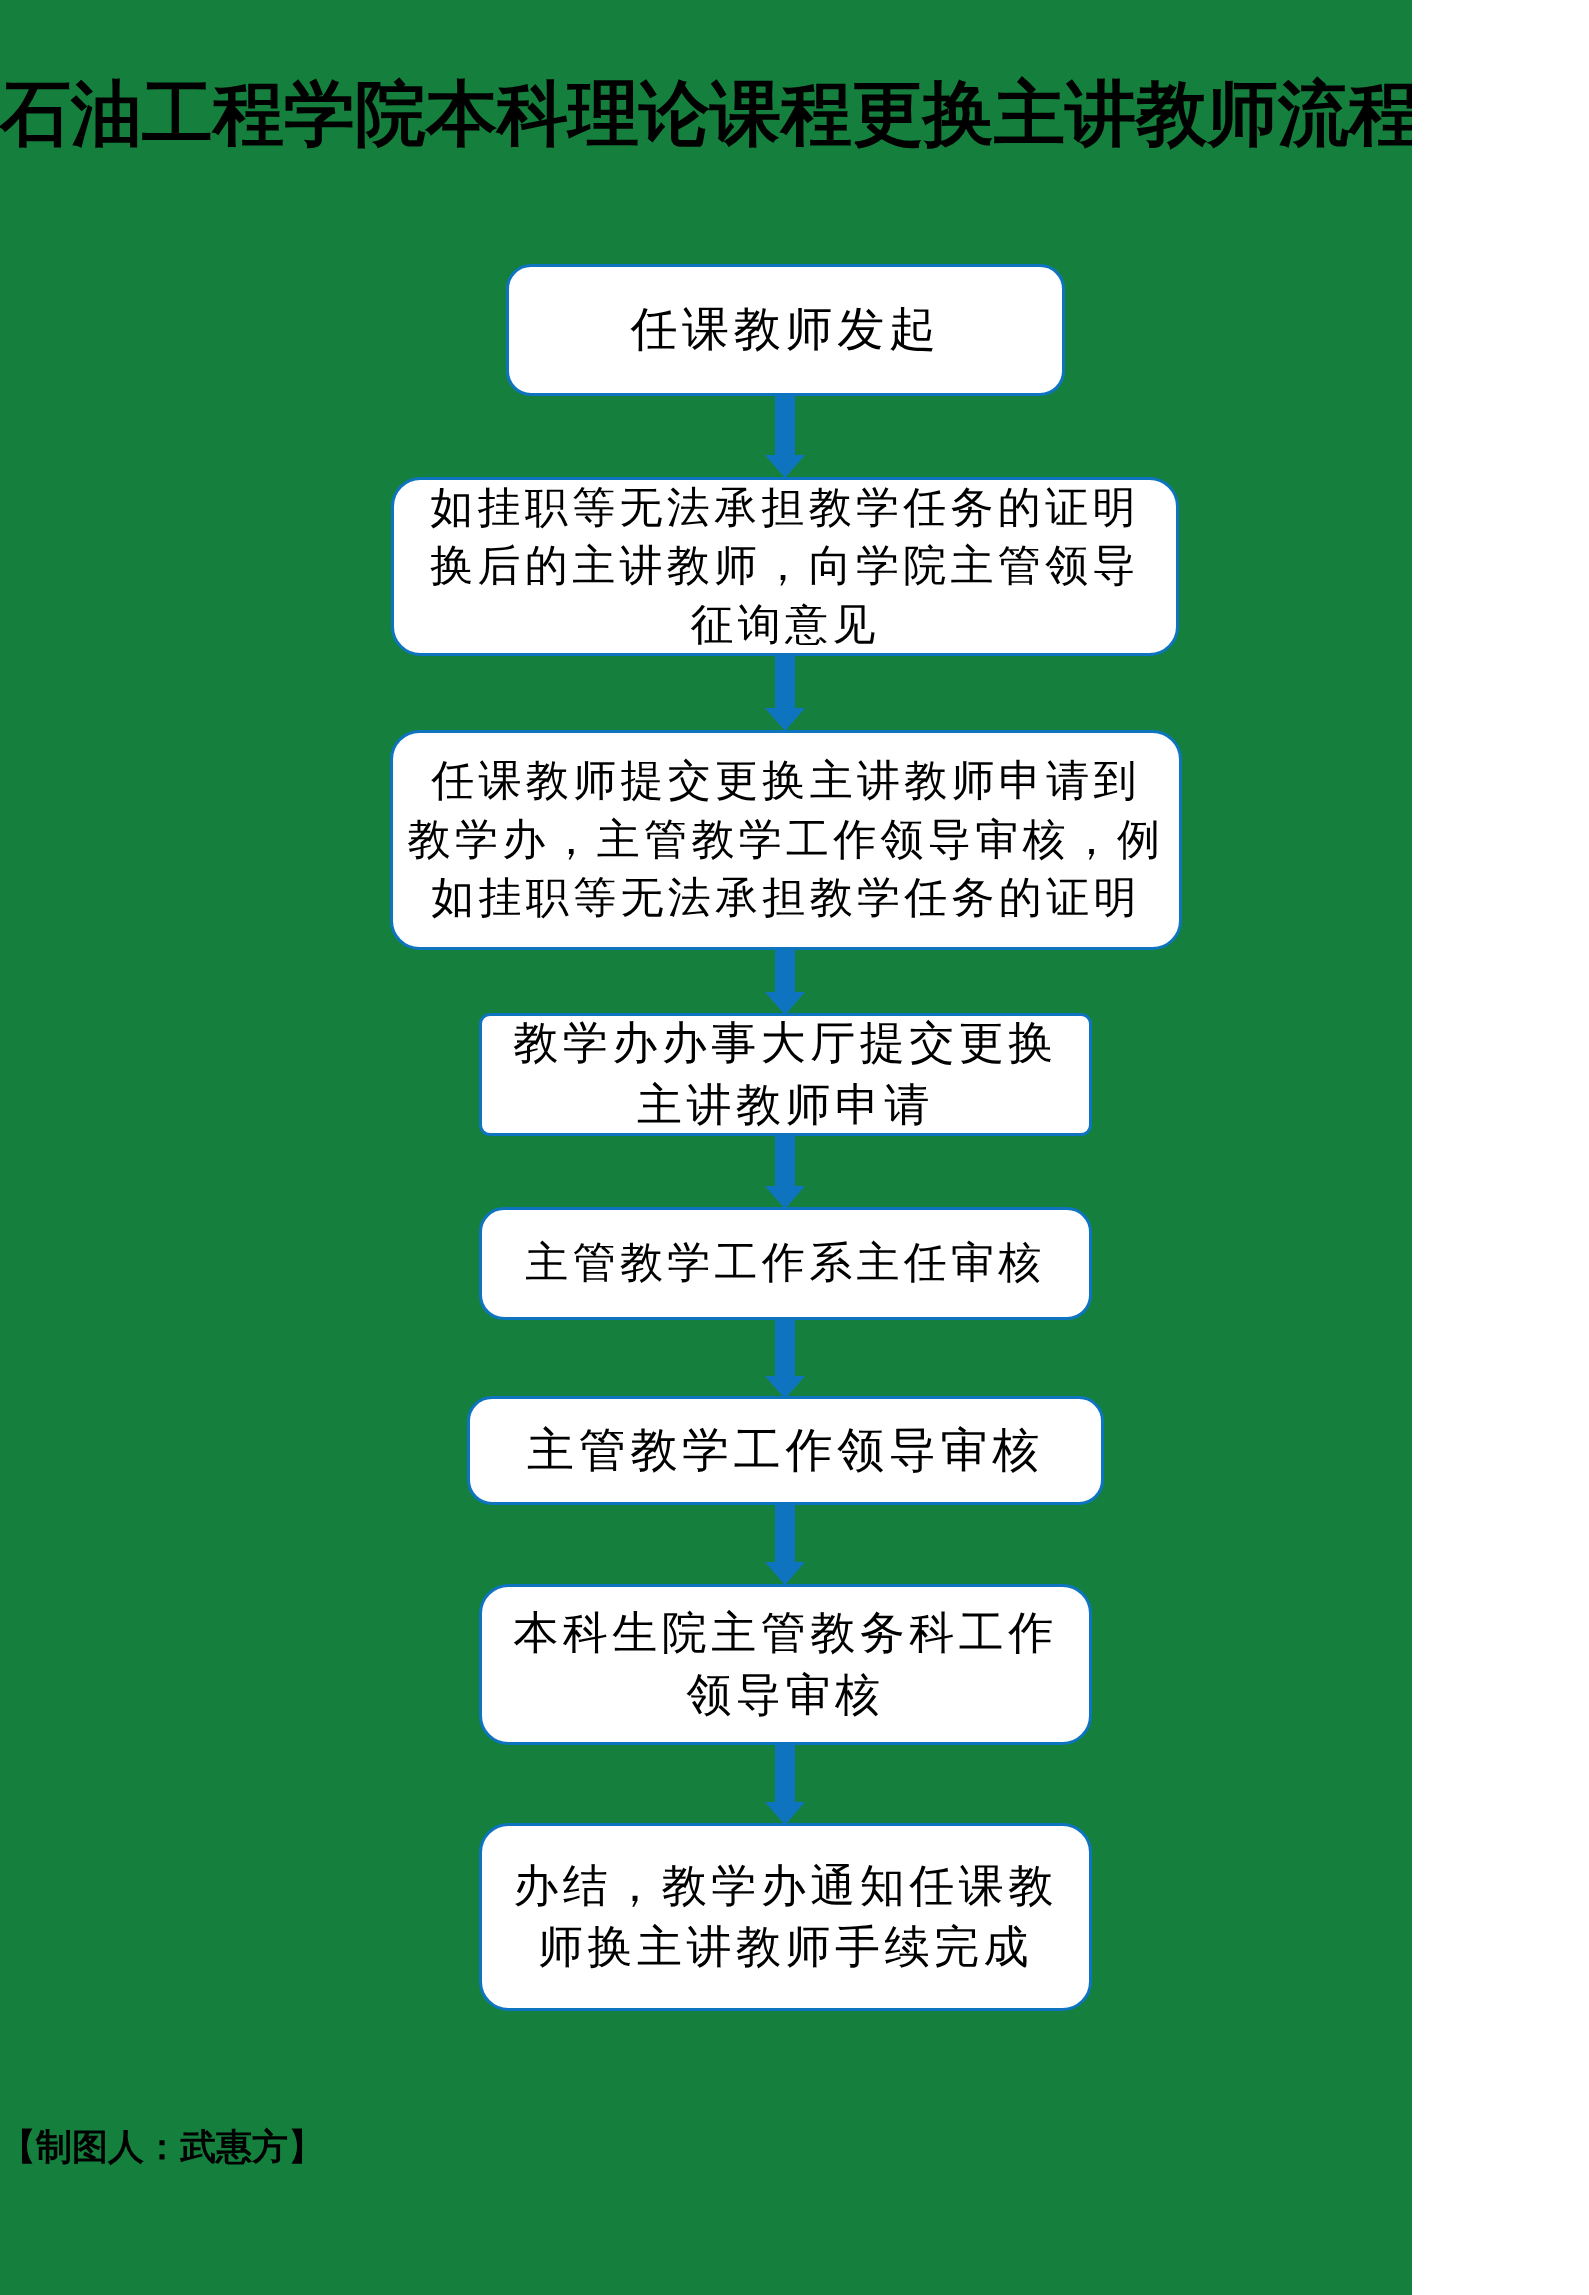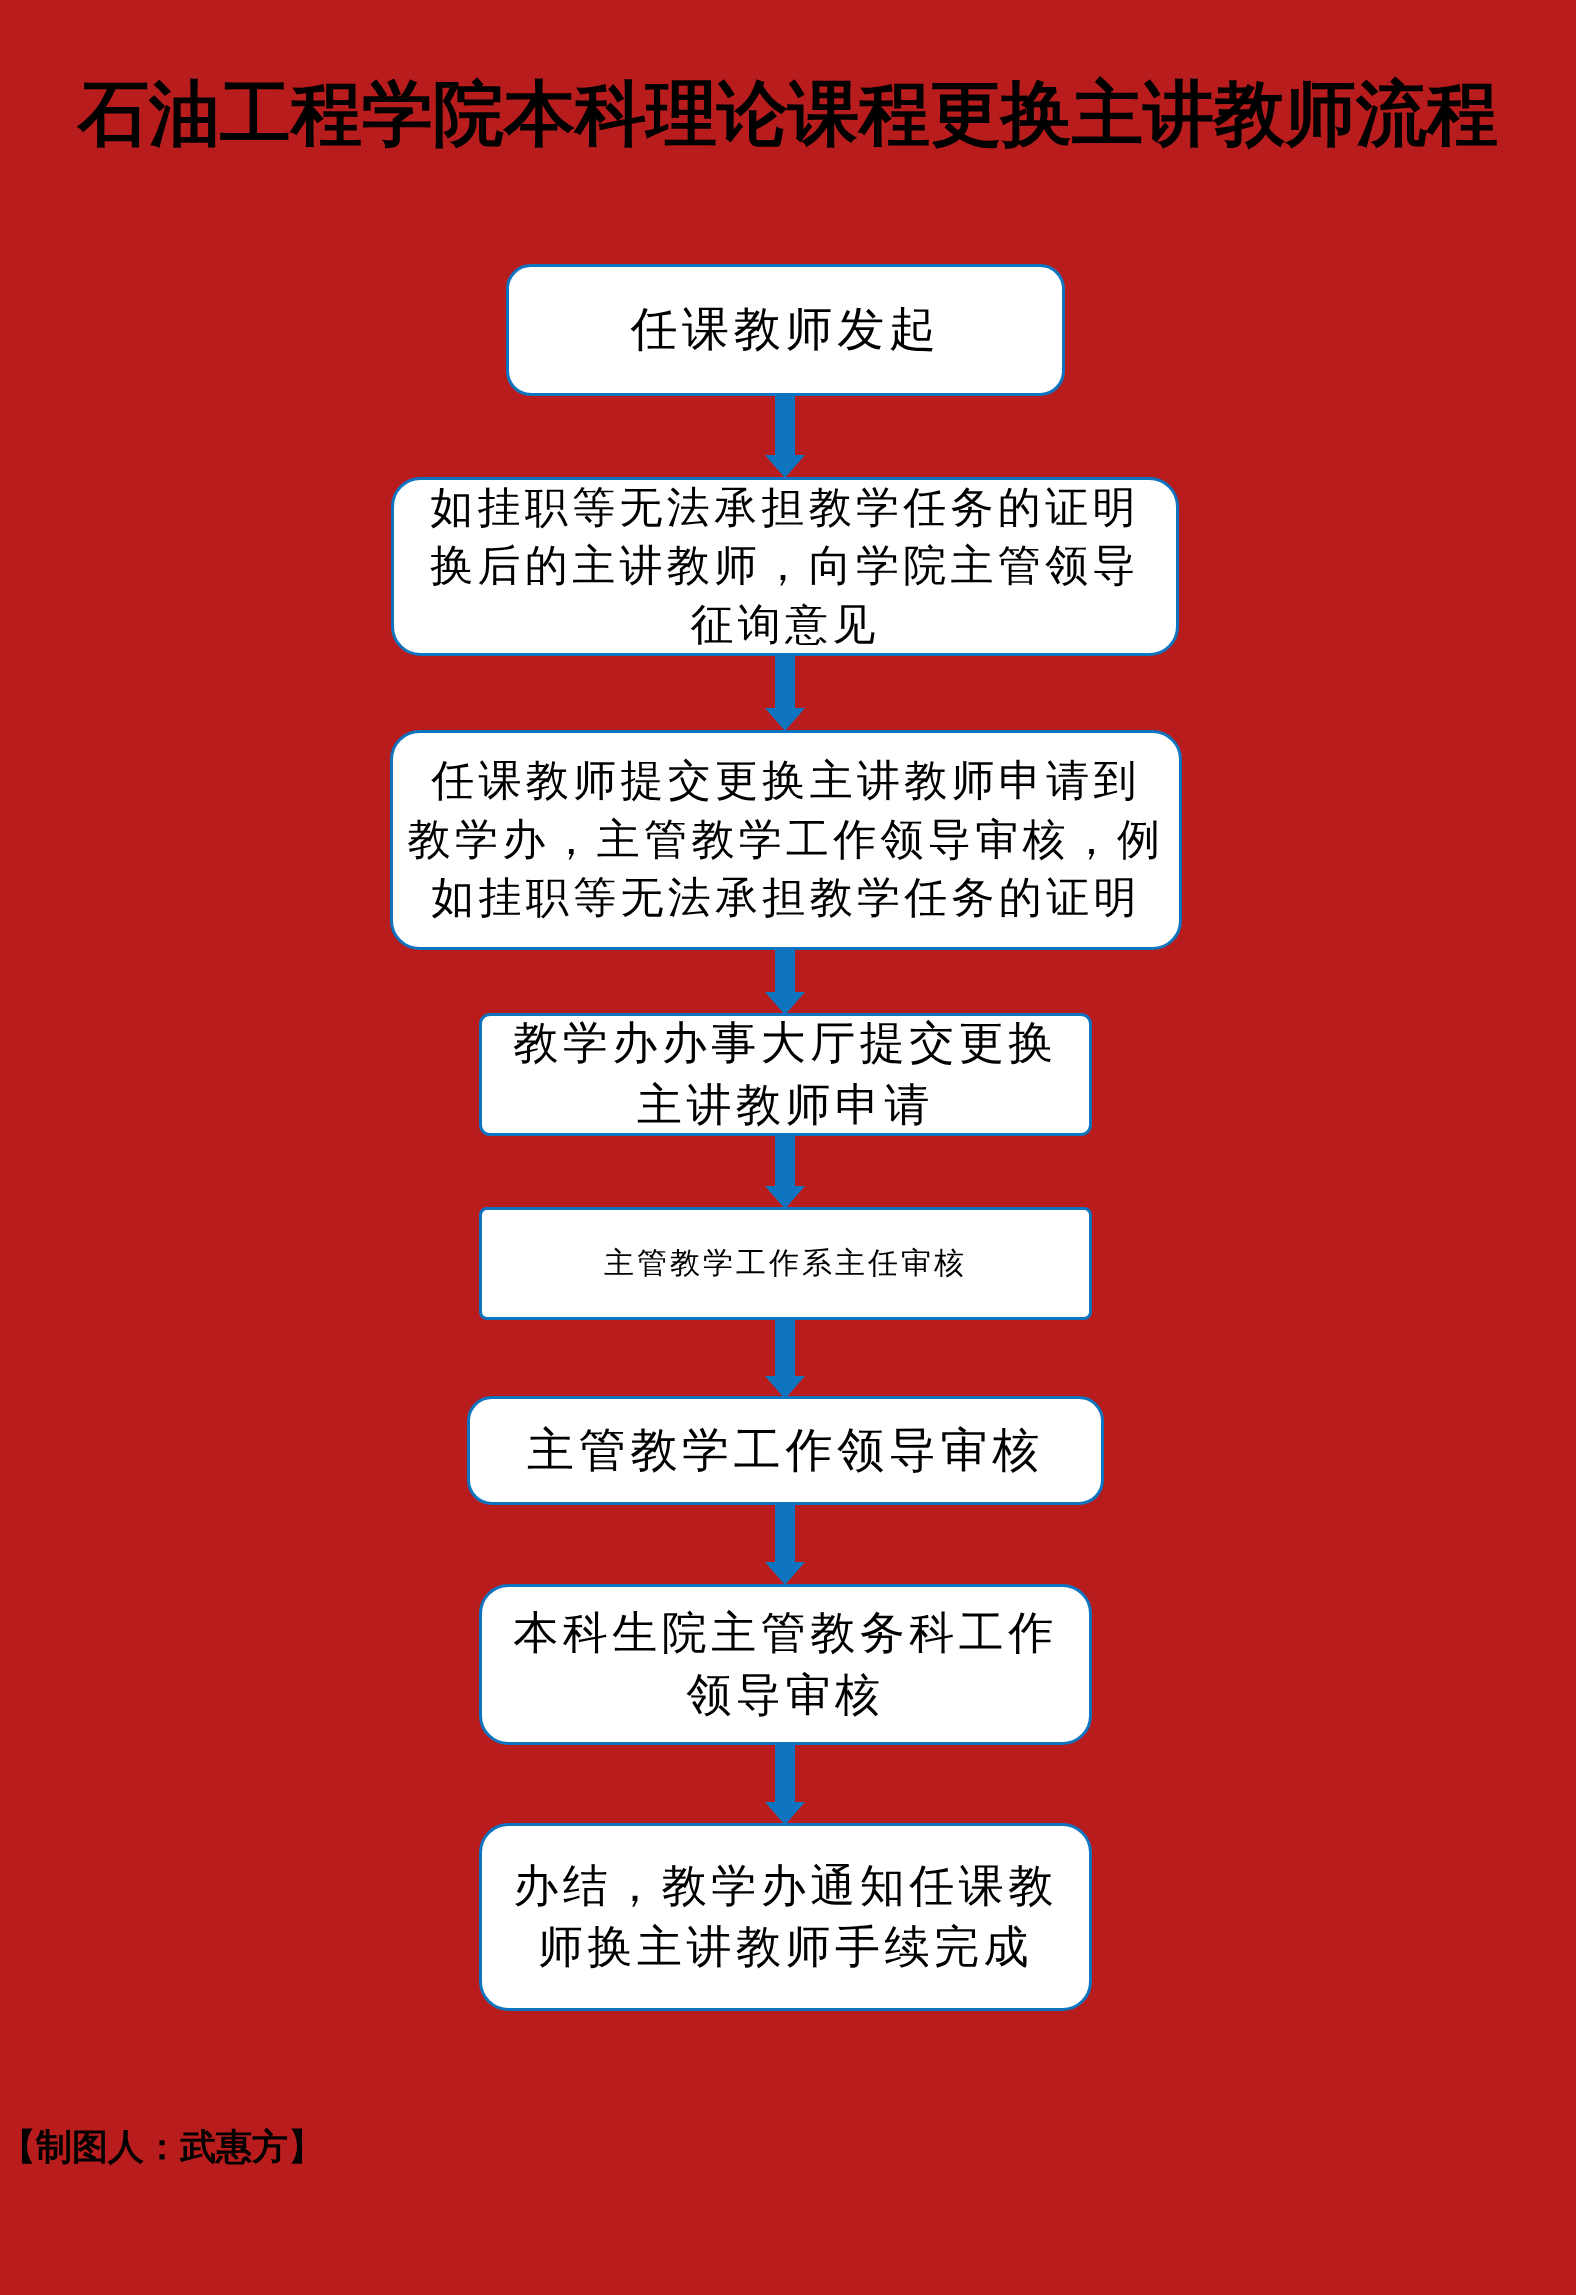--- a/index.html
+++ b/index.html
@@ -2,23 +2,23 @@
 <html style="--accent: #0F74C0;font-size:12.4px"><head>
 <meta charset="utf-8">
 <style>
   html, body {
     margin: 0;
     padding: 0;
     background: #ffffff;
   }
   .page {
     position: relative;
-    width: 1576px;
+    width: 1412px;
     height: 2295px;
-    background: #b91c1c;
+    background: #15803d;
     overflow: hidden;
     font-family: "Liberation Serif", serif;
     text-decoration: underline;
   }
   .page-title {
     position: absolute;
     top: 67px;
     left: 0;
     width: 100%;
     text-align: center;
@@ -44,21 +44,21 @@
   .flow-node .node-text {
     white-space: pre-line;
     line-height: 1.36;
     letter-spacing: 0.10em;
     font-family: "Liberation Serif", serif;
   }
   .b1 { left: 506px;  top: 264px;  width: 559px;  height: 132px; font-size: 47px; border-radius: 25px; }
   .b2 { left: 391px;  top: 477px;  width: 788px; height: 179px; font-size: 43px; }
   .b3 { left: 390px;  top: 730px;  width: 792px; height: 220px; font-size: 43px; }
   .b4 { left: 479px;  top: 1013px; width: 613px;  height: 123px; font-size: 45px; border-radius: 11px; }
-  .b5 { left: 479px;  top: 1207px; width: 613px;  height: 113px; font-size: 30px; border-radius: 8px; }
+  .b5 { left: 479px;  top: 1207px; width: 613px;  height: 113px; font-size: 43px; border-radius: 25px; }
   .b6 { left: 467px;  top: 1396px; width: 637px;  height: 109px; font-size: 47px; border-radius: 25px; }
   .b7 { left: 479px;  top: 1584px; width: 613px;  height: 161px; font-size: 45px; }
   .b8 { left: 479px;  top: 1823px; width: 613px;  height: 188px; font-size: 45px; }
 
   .flow-arrow {
     position: absolute;
     left: 765px;
     width: 40px;
     display: flex;
     flex-direction: column;

